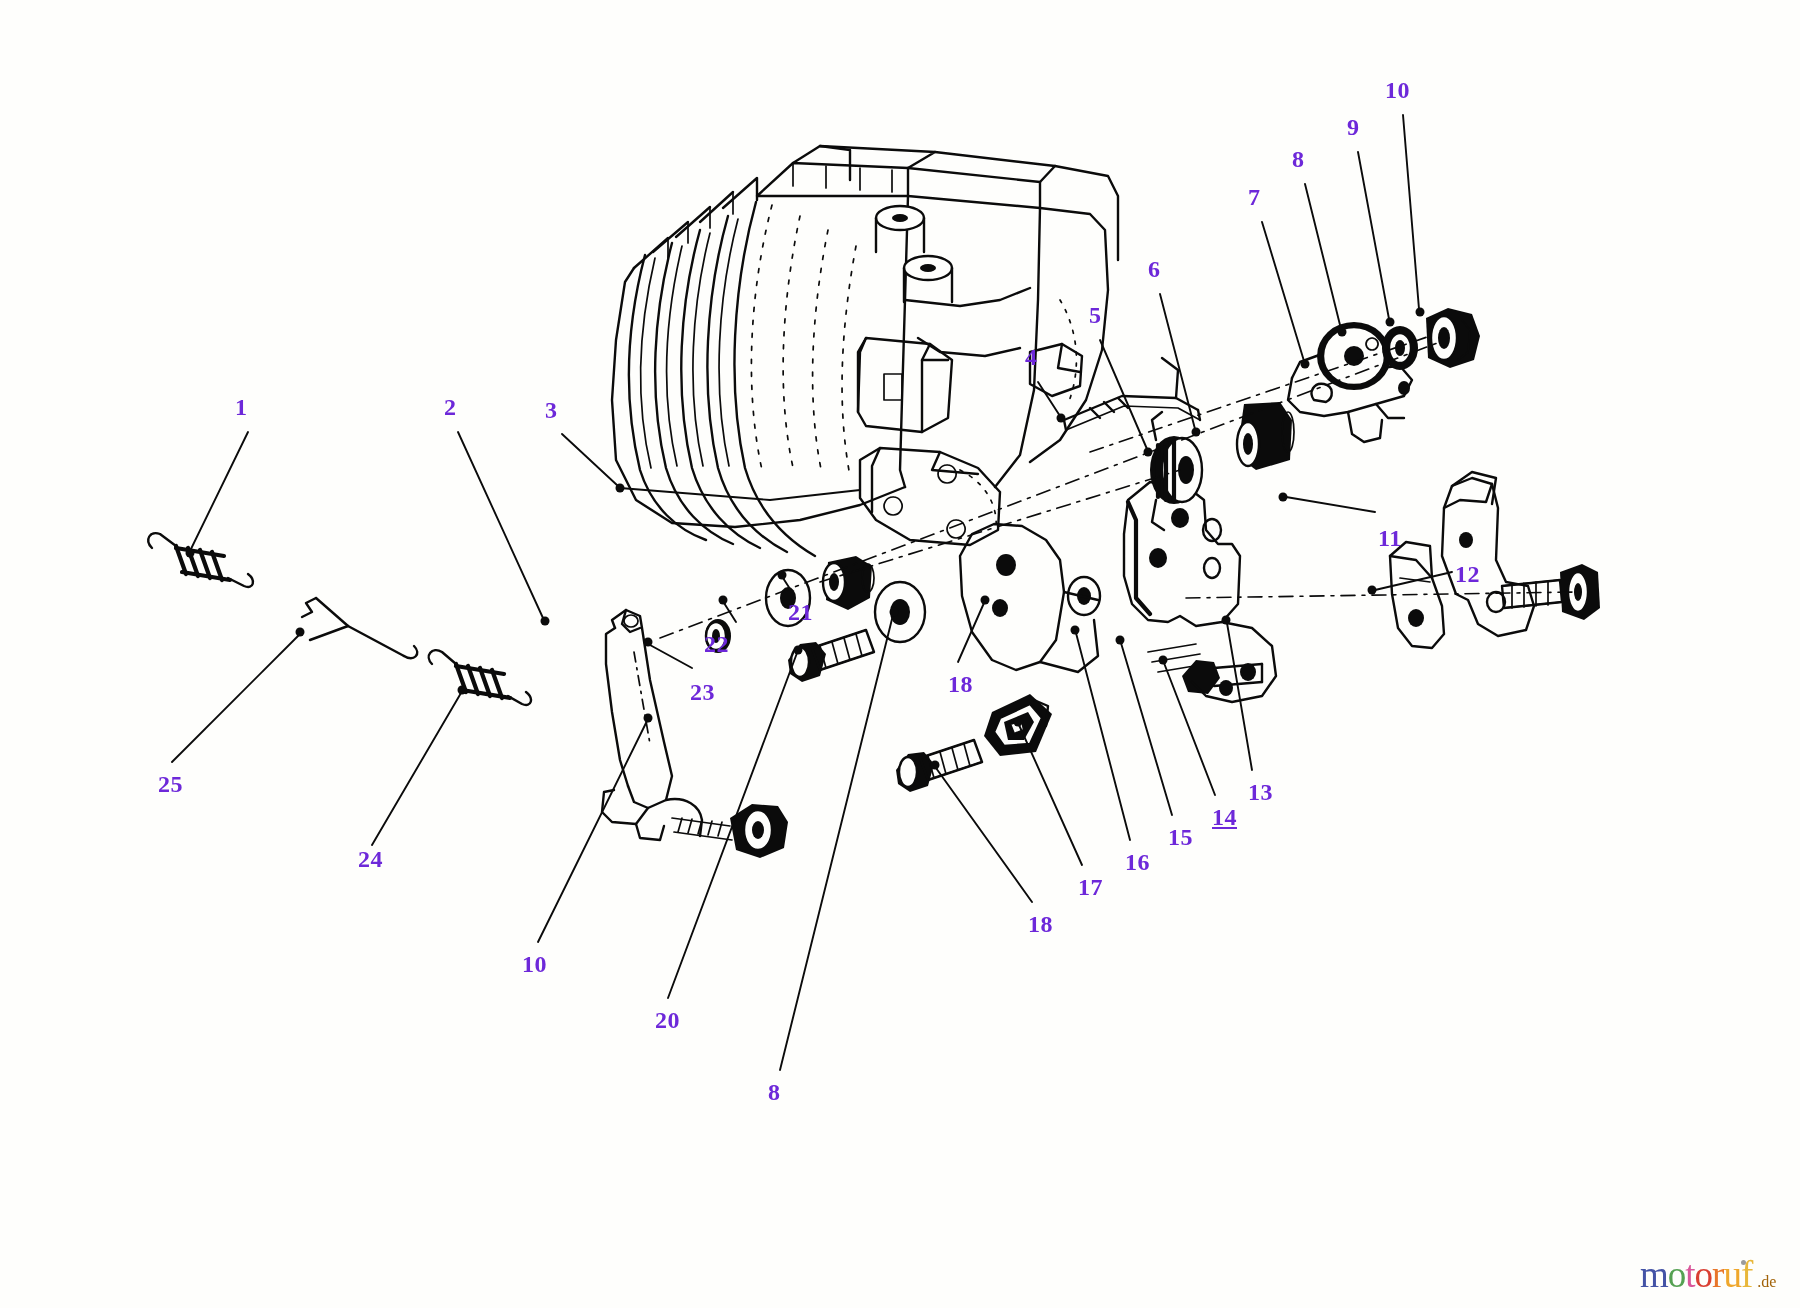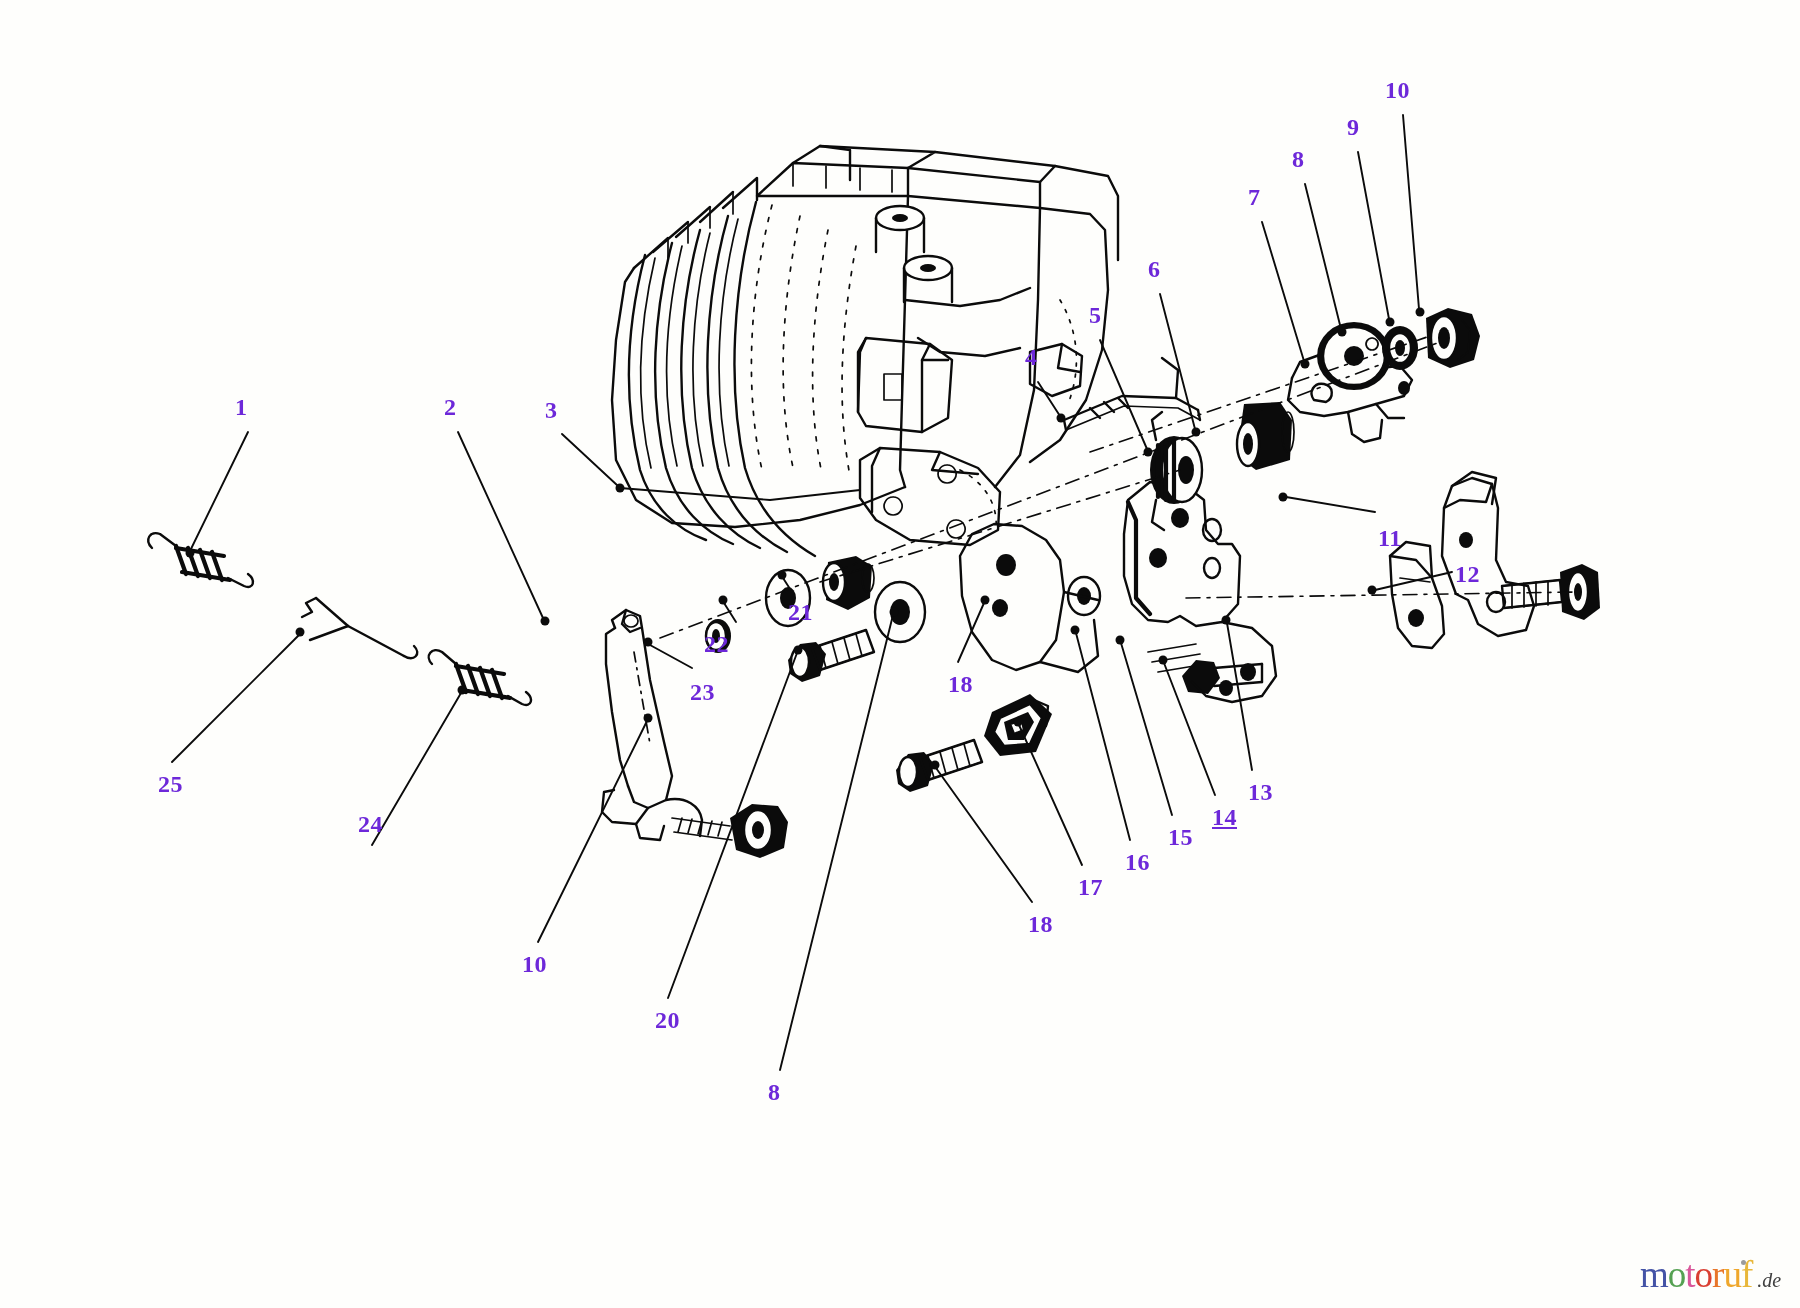--- a/index.html
+++ b/index.html
@@ -27,21 +27,21 @@
     position:absolute;
     left:1640px;top:1256px;
     font-family:"Liberation Serif", serif;
     font-size:37px;
     letter-spacing:-1px;
     line-height:1;
     white-space:nowrap;
     user-select:none;
   }
   #watermark .w{display:inline-block;}
-  #watermark .de{font-size:20px;color:#404040;letter-spacing:0;font-style:italic;}
+  #watermark .de{font-size:16px;color:#a16207;letter-spacing:0;}
   #watermark .dot{
     display:inline-block;width:5px;height:5px;border-radius:50%;
     background:#9b9b9b;vertical-align:top;position:relative;top:4px;left:-11px;
   }
 </style>
 </head>
 <body>
 
 <div id="page">
 
@@ -486,20 +486,20 @@
   <div class="callout" style="left:1125px;top:850px;">16</div>
   <div class="callout" style="left:1078px;top:875px;">17</div>
   <div class="callout" style="left:1028px;top:912px;">18</div>
   <div class="callout" style="left:948px;top:672px;">18</div>
   <div class="callout" style="left:655px;top:1008px;">20</div>
   <div class="callout" style="left:768px;top:1080px;">8</div>
   <div class="callout" style="left:522px;top:952px;">10</div>
   <div class="callout" style="left:788px;top:600px;">21</div>
   <div class="callout" style="left:704px;top:632px;">22</div>
   <div class="callout" style="left:690px;top:680px;">23</div>
-  <div class="callout" style="left:358px;top:812px;">24</div>
+  <div class="callout" style="left:358px;top:847px;">24</div>
   <div class="callout" style="left:158px;top:772px;">25</div>
 
   <div id="watermark">
     <span class="w" style="color:#4453a6">m</span><span class="w" style="color:#55a152">o</span><span class="w" style="color:#d9569a">t</span><span class="w" style="color:#d93f32">o</span><span class="w" style="color:#e8762a">r</span><span class="w" style="color:#efa72c">u</span><span class="w" style="color:#e8b73a">f</span><span class="dot"></span><span class="de">.de</span>
   </div>
 
 </div>
 
 </body></html>

